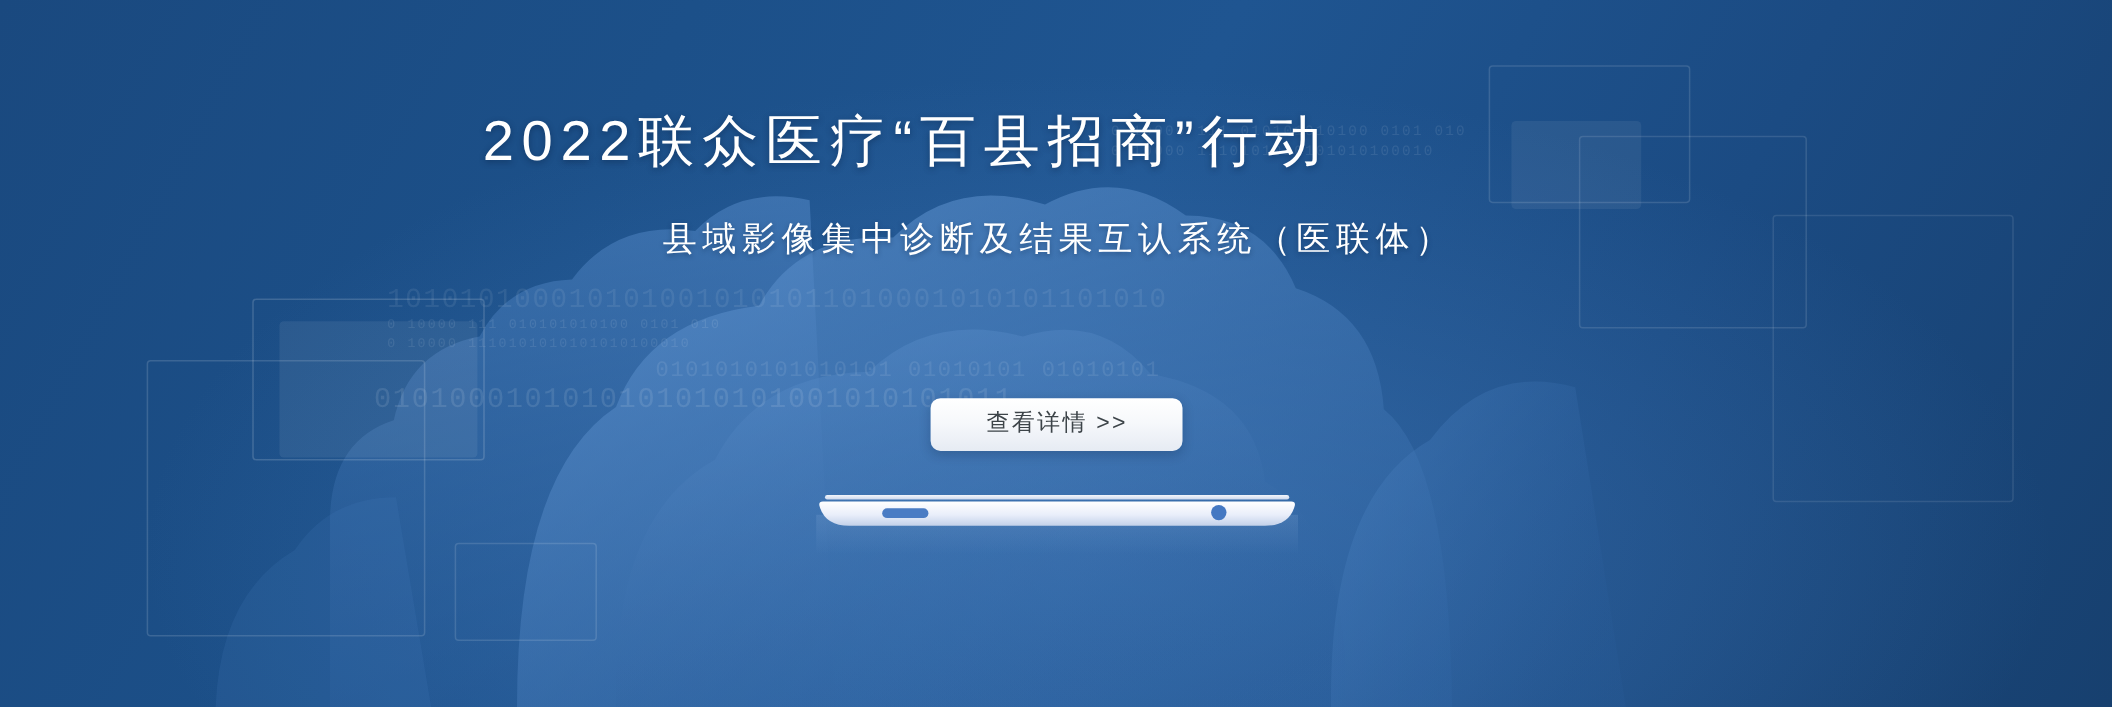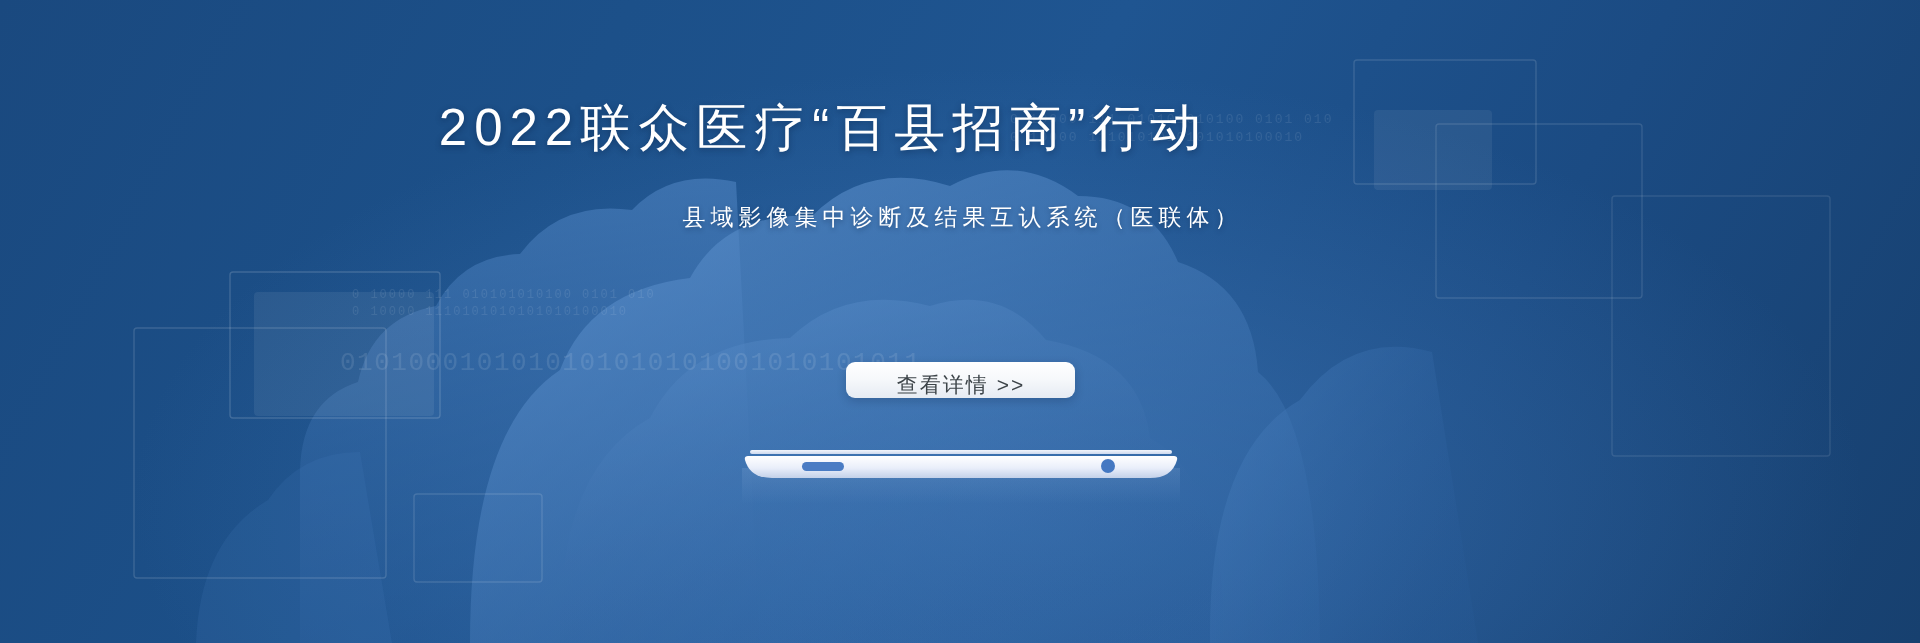--- a/index.html
+++ b/index.html
@@ -58,40 +58,40 @@
     color:#ffffff;
     letter-spacing:7px;
     text-indent:7px;
     font-weight:400;
     text-shadow:0 2px 6px rgba(9,32,64,0.45);
     white-space:nowrap;
   }
   .subtitle {
     position:absolute;
     left:0; top:196px; width:1920px;
-    font-size:23px;
+    font-size:31px;
     line-height:42px;
     color:#ffffff;
     letter-spacing:5px;
     text-indent:5px;
     font-weight:400;
     text-shadow:0 2px 5px rgba(9,32,64,0.40);
     white-space:nowrap;
   }
 
   
   .cta-row {
     position:absolute;
     left:0; top:362px; width:1920px;
     text-align:center;
   }
   .cta-button {
     display:inline-block;
     min-width:229px;
-    padding:11px 30px 1px;
+    padding:11px 30px 13px;
     background:linear-gradient(180deg,#ffffff 0%,#f6f8fb 48%,#e6ebf3 100%);
     border:none;
     border-radius:9px;
     color:#3d4449;
     font-size:21px;
     line-height:24px;
     letter-spacing:2px;
     text-indent:2px;
     font-family:"Liberation Sans","DejaVu Sans",sans-serif;
     cursor:pointer;
@@ -195,22 +195,24 @@
 
       <path d="M748 456 L1174 456 Q1178 456 1177 460 Q1172 478 1150 478
                L772 478 Q750 478 745 460 Q744 456 748 456 Z" fill="url(#devFace)"></path>
 
       <rect x="802" y="462" width="42" height="9" rx="4.5" fill="#4a7cc4"></rect>
 
       <circle cx="1108" cy="466" r="7" fill="#4478c2"></circle>
     </g>
   </svg>
 
+  <div class="binary bin-a">1010101000101010010101011010001010101101010</div>
   <div class="binary bin-b">0 10000 111          010101010100    0101        010</div>
   <div class="binary bin-c">0 10000 1110101010101010100010</div>
+  <div class="binary bin-d">0101010101010101 01010101 01010101</div>
   <div class="binary bin-e">0101000101010101010101001010101011</div>
   <div class="binary bin-f">0 10000 111          010101010100    0101        010</div>
   <div class="binary bin-g">0 10000 1110101010101010100010</div>
 
   <div class="headline-wrap">
     <div class="title">2022联众医疗“百县招商”行动</div>
     <div class="subtitle">县域影像集中诊断及结果互认系统（医联体）</div>
   </div>
 
   <div class="cta-row">

